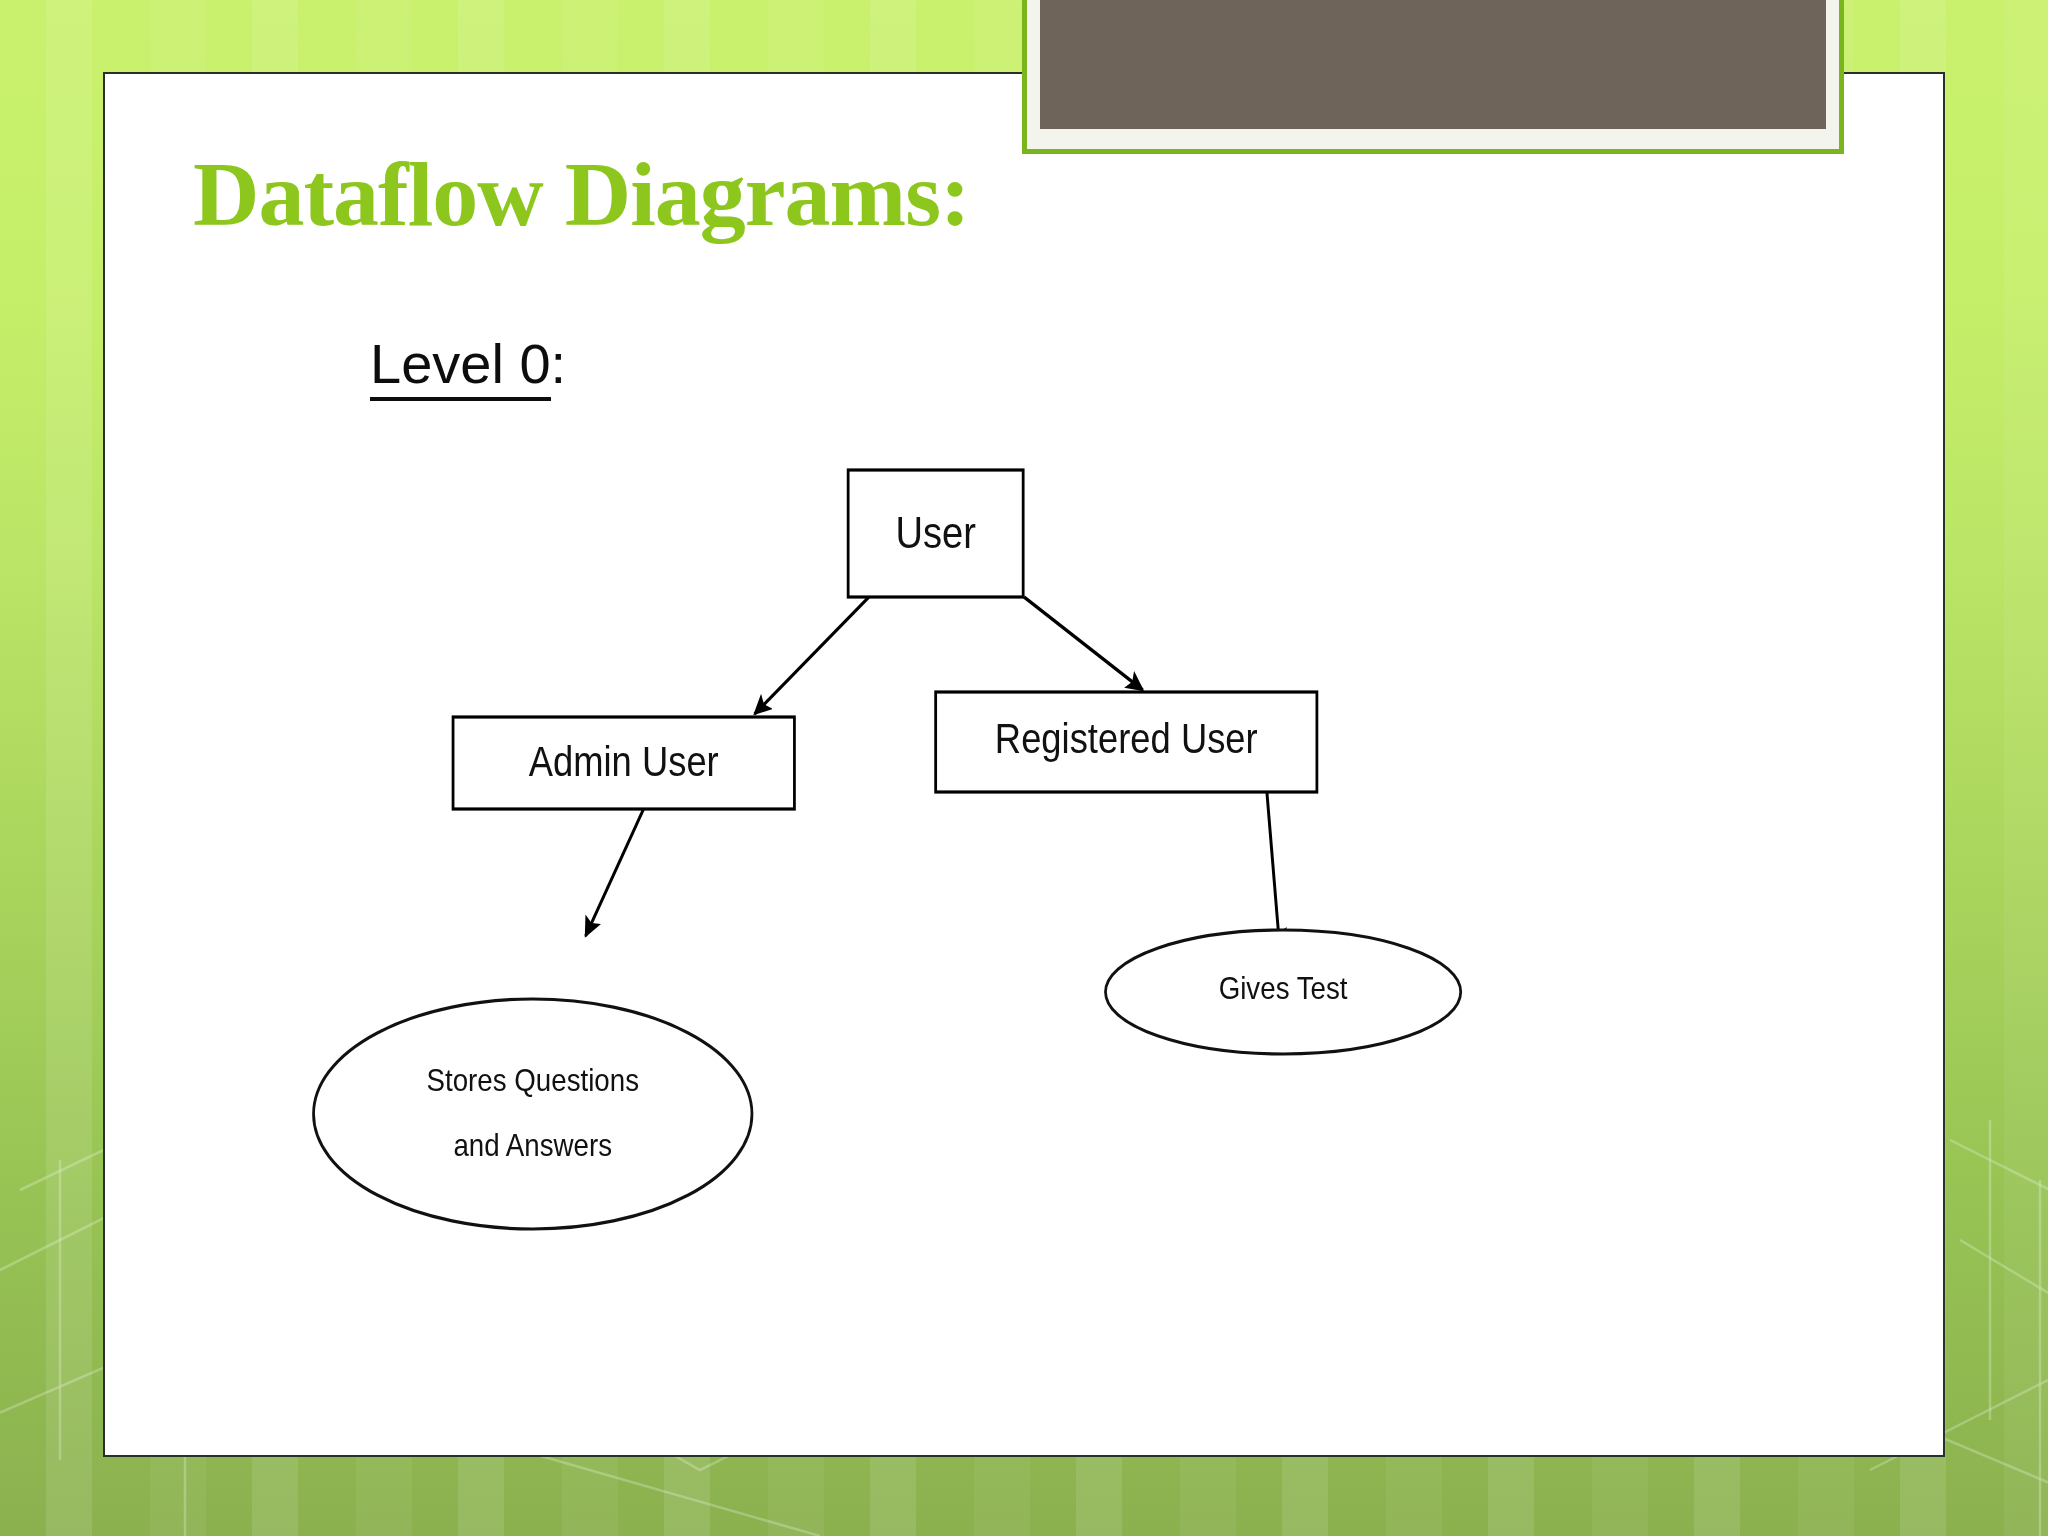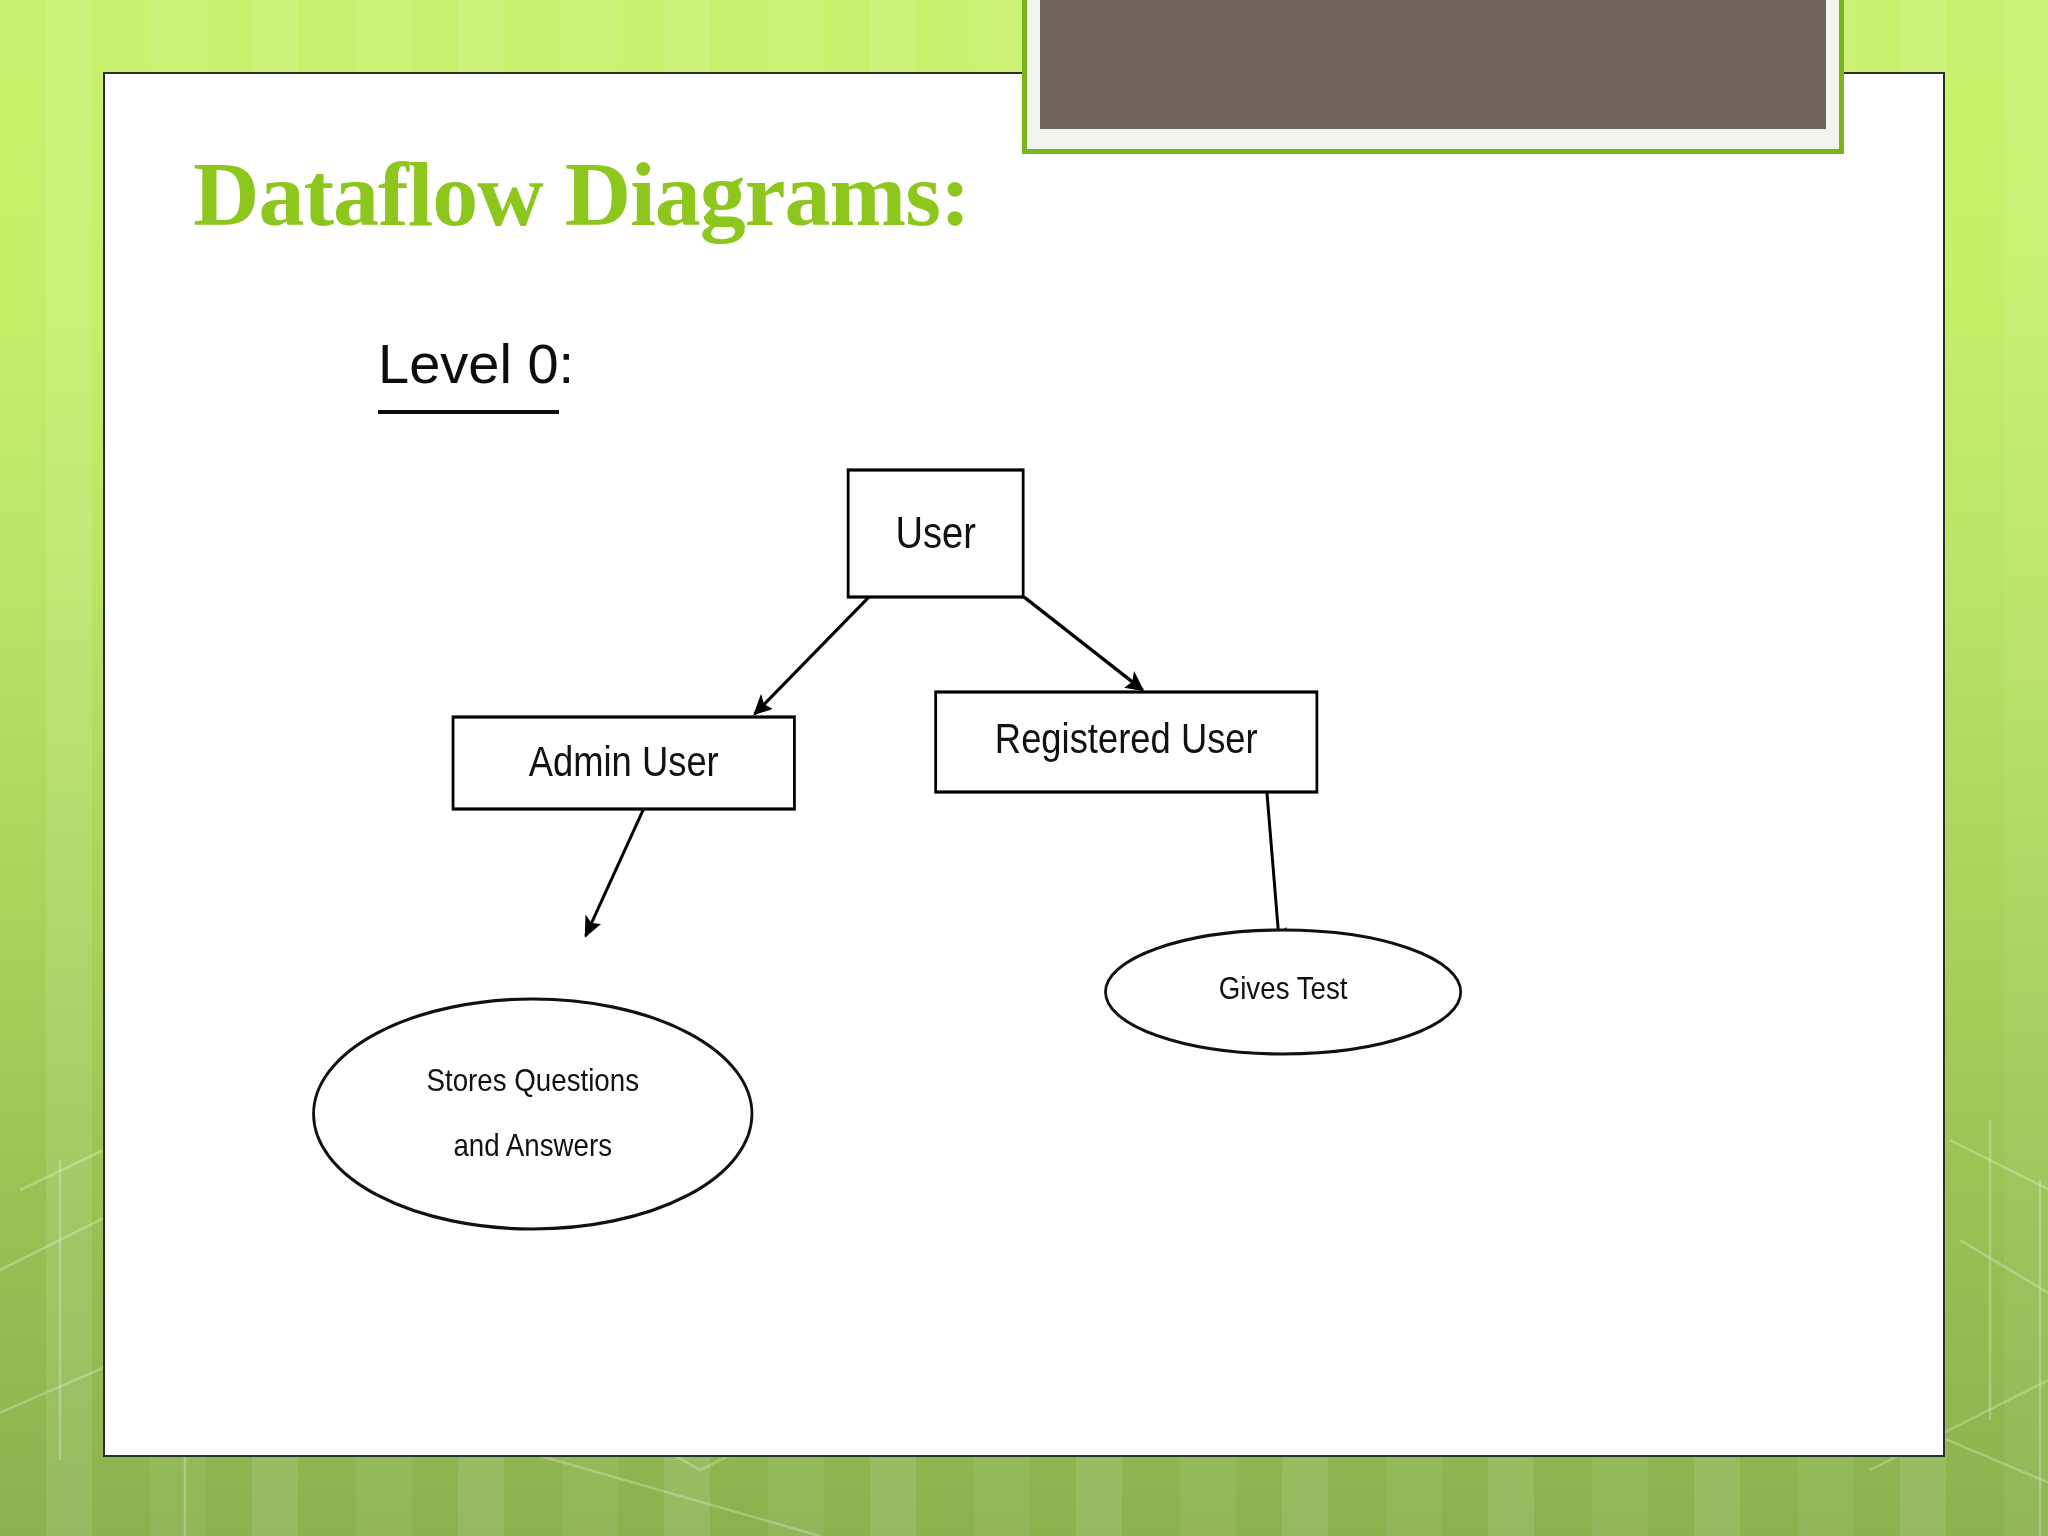--- a/index.html
+++ b/index.html
@@ -108,22 +108,21 @@
     top: 333px;
     z-index: 9;
     font-family: "Liberation Sans", sans-serif;
     font-size: 56px;
     line-height: 1.1;
     color: #0d0d0d;
     white-space: nowrap;
   }
   #level-label .u {
     border-bottom: 4px solid #0d0d0d;
-    padding-bottom: 15px;
-    margin-left: 8px;
+    padding-bottom: 2px;
   }
 
   
   #diagram {
     position: absolute;
     left: 103px;
     top: 72px;
     width: 1596px;
     height: 1385px;
     z-index: 8;

